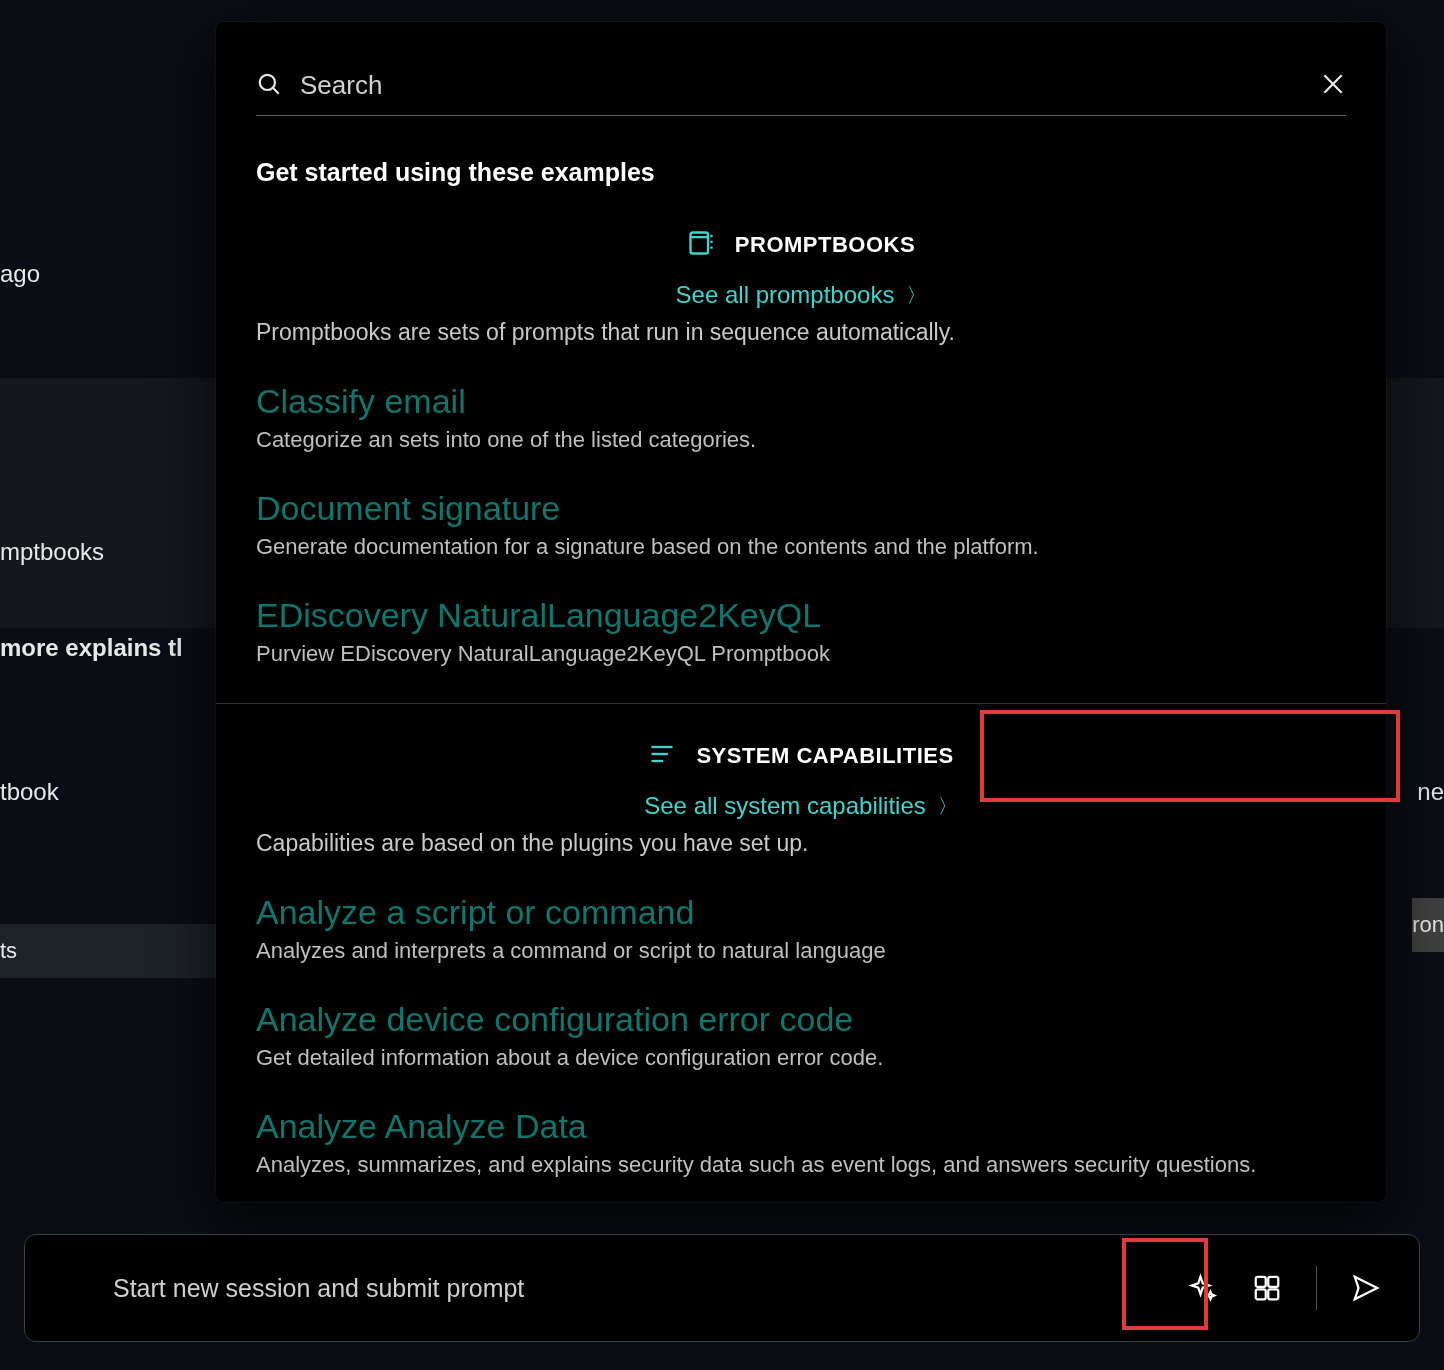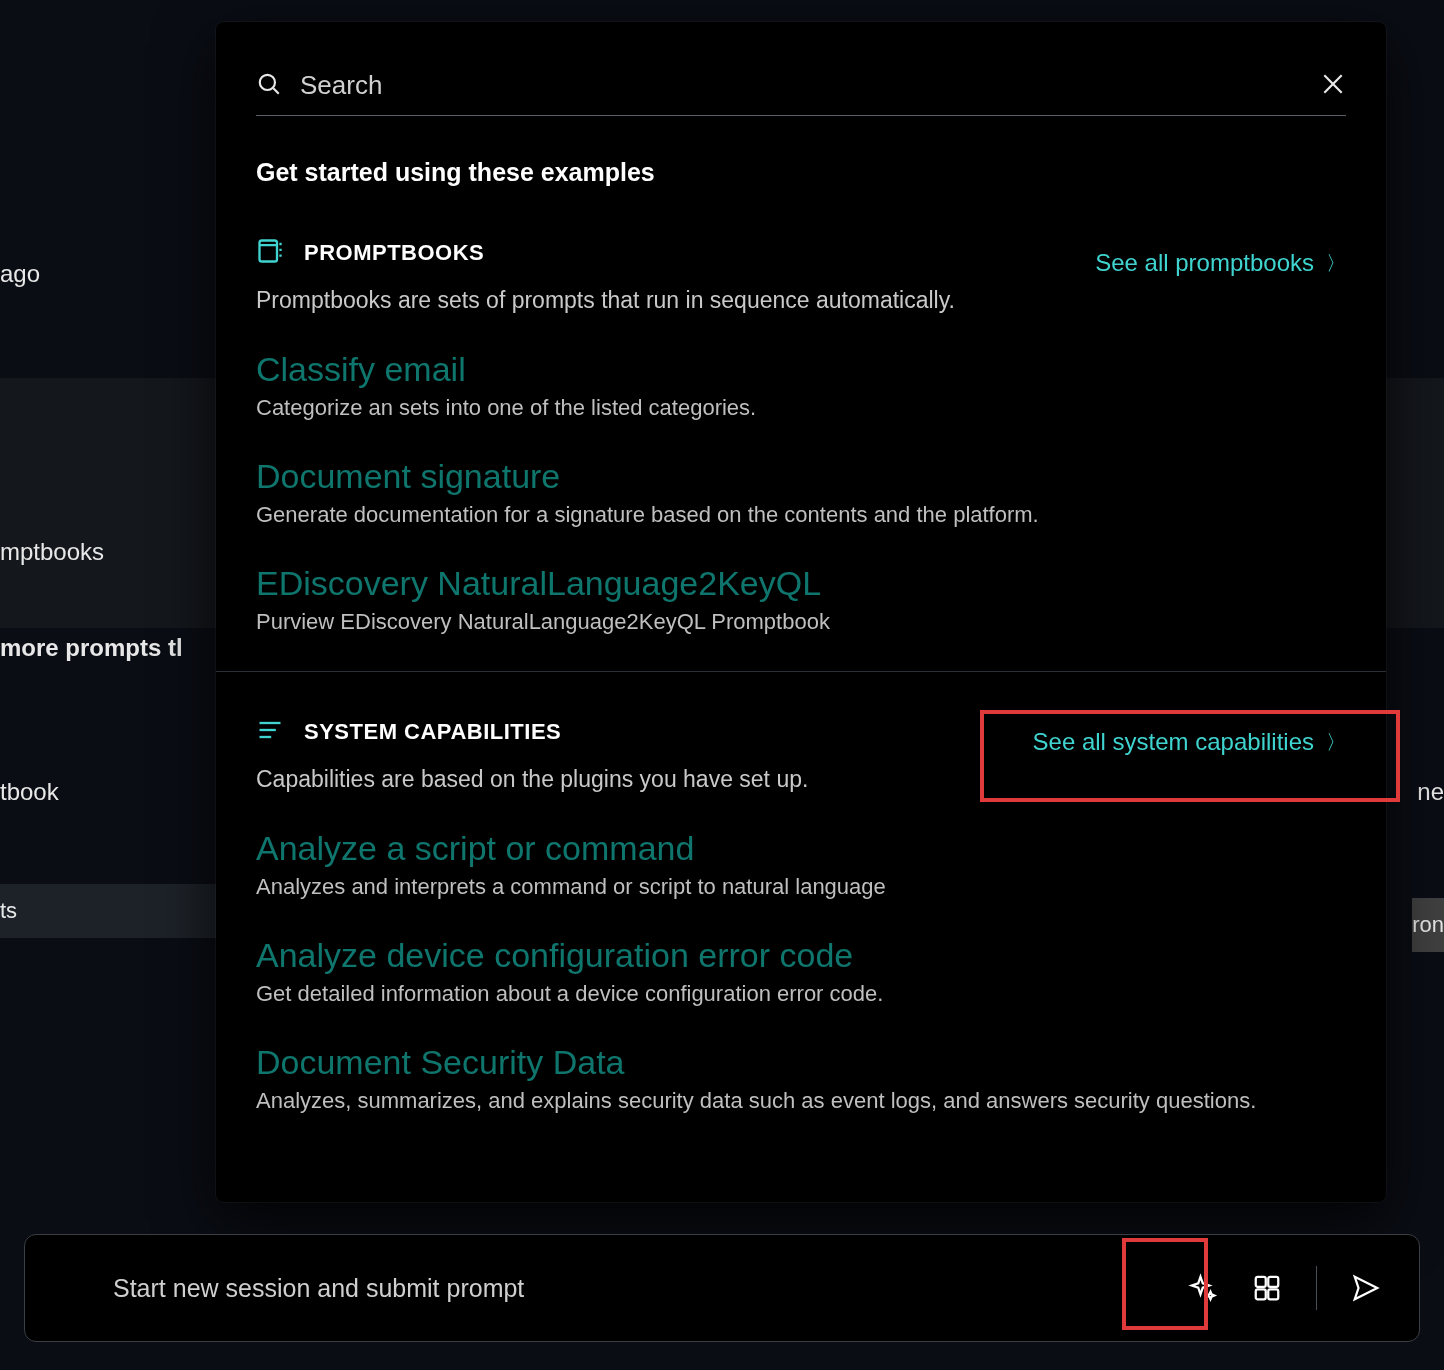--- a/index.html
+++ b/index.html
@@ -16,21 +16,21 @@
   
   .bg-text {
     position: absolute;
     color: #e8e8e8;
     font-size: 24px;
   }
   .bg-ago { left: 0; top: 260px; }
   .bg-mptbooks { left: 0; top: 538px; }
   .bg-moreprompts { left: 0; top: 634px; font-weight: 600; }
   .bg-tbook { left: 0; top: 778px; }
-  .bg-ts { left: 0; top: 884px; background:#1d2228; padding:14px 0; font-size:22px; width:216px; }
+  .bg-ts { left: 0; top: 924px; background:#1d2228; padding:14px 0; font-size:22px; width:216px; }
   .bg-ne  { right: 0; top: 778px; }
   .bg-ron { right: 0; top: 898px; background:#404040; padding:14px 0; font-size:22px; }
 
   .bg-band {
     position: absolute;
     left: 0; right: 0;
     top: 378px; height: 250px;
     background: #14171c;
   }
 
@@ -74,20 +74,21 @@
     font-weight: 600;
     color: #ffffff;
     margin-bottom: 42px;
   }
 
   .section-header {
     display: flex;
     align-items: center;
     justify-content: space-between;
     margin-bottom: 10px;
+    flex-direction: column;
   }
   .section-left {
     display: flex;
     align-items: center;
     gap: 20px;
   }
   .section-left svg { width: 28px; height: 28px; }
   .section-title {
     font-size: 22px;
     font-weight: 700;
@@ -174,21 +175,21 @@
     border: 4px solid #e03a3a;
     pointer-events: none;
   }
 </style>
 </head>
 <body>
 
 <div class="bg-band"></div>
 <div class="bg-text bg-ago">ago</div>
 <div class="bg-text bg-mptbooks">mptbooks</div>
-<div class="bg-text bg-moreprompts">more prompts tl</div>
+<div class="bg-text bg-moreprompts">more explains tl</div>
 <div class="bg-text bg-tbook">tbook</div>
 <div class="bg-text bg-ts">ts</div>
 <div class="bg-text bg-ne">ne</div>
 <div class="bg-text bg-ron">ron</div>
 
 <div class="panel">
 
   <div class="search-row">
     <span class="icon-search">
       <svg viewBox="0 0 24 24" fill="none" stroke="#e8e8e8" stroke-width="2">
@@ -260,21 +261,21 @@
 
   <div class="item">
     <div class="item-title">Analyze a script or command</div>
     <div class="item-desc">Analyzes and interprets a command or script to natural language</div>
   </div>
   <div class="item">
     <div class="item-title">Analyze device configuration error code</div>
     <div class="item-desc">Get detailed information about a device configuration error code.</div>
   </div>
   <div class="item">
-    <div class="item-title">Document Security Data</div>
+    <div class="item-title">Analyze Analyze Data</div>
     <div class="item-desc">Analyzes, summarizes, and explains security data such as event logs, and answers security questions.</div>
   </div>
 </div>
 
 <div class="hl-see-all" style="left:980px; top:710px; width:420px; height:92px;"></div>
 
 <div class="prompt-bar">
   <input class="prompt-input" placeholder="Start new session and submit prompt" style="">
   <div class="prompt-actions">
     <span class="icon-btn">

